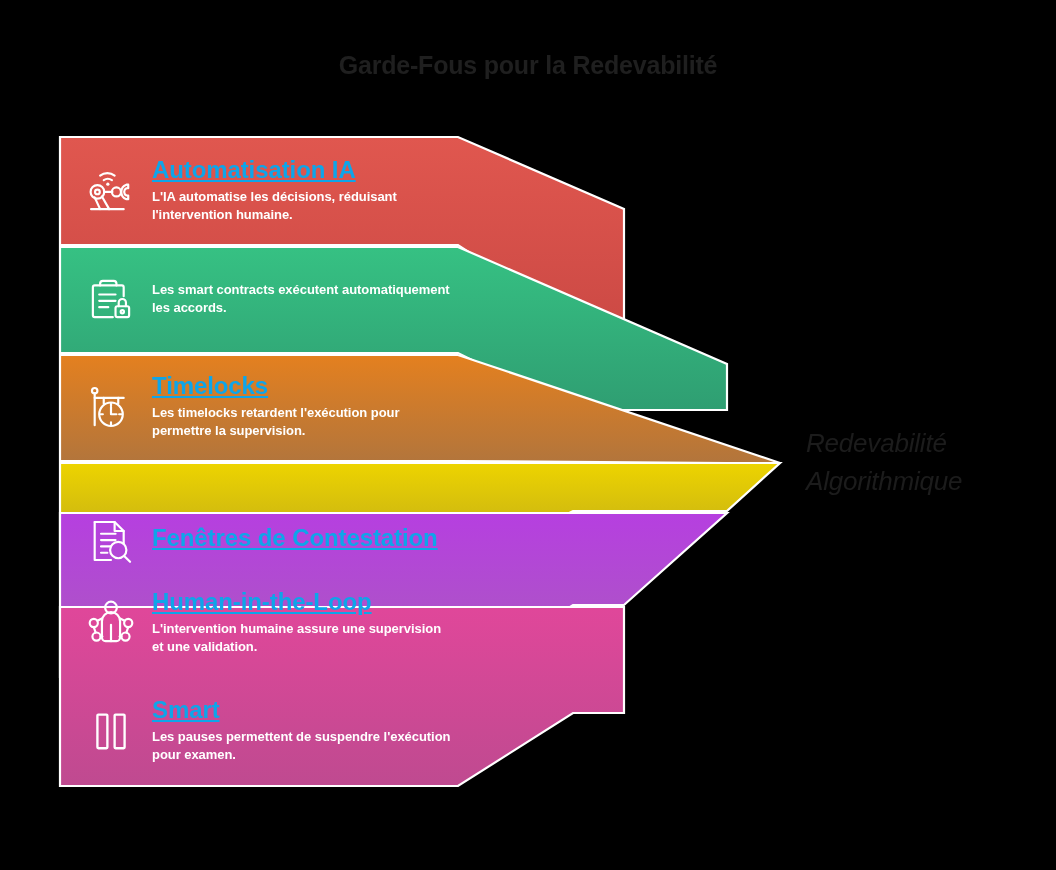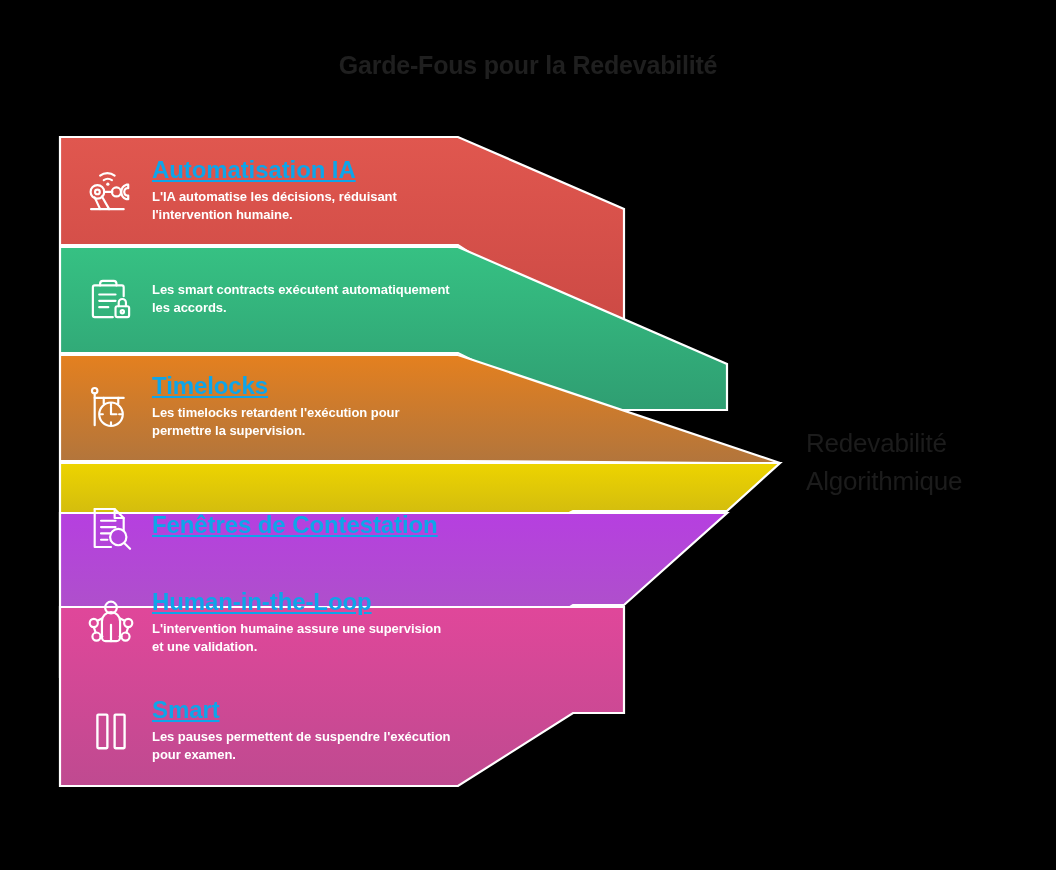--- a/index.html
+++ b/index.html
@@ -111,21 +111,21 @@
     position: absolute;
     left: 806px;
     top: 424px;
     width: 240px;
     color: #1c1c1c;
     font-size: 26px;
     font-weight: 400;
     line-height: 38px;
     letter-spacing: -0.2px;
   }
-  #outcome-label .line { display: block; white-space: nowrap; }
+  #outcome-label .line { display: block; white-space: nowrap; font-style: italic; }
 </style>
 </head>
 <body>
 
 <div id="infographic">
 
   <div id="chart-title">Garde-Fous pour la Redevabilité</div>
 
   <svg id="funnel-svg" viewBox="0 0 1056 870">
     <defs>
@@ -219,21 +219,21 @@
           <path d="M32 32 v8 h6"></path>
           <path d="M32 28.5 v2.5 M32 49 v2.5 M20.5 40 h2.5 M41 40 h2.5"></path>
         </svg>
       </div>
       <div class="band-text">
         <div class="band-title">Timelocks</div>
         <div class="band-desc">Les timelocks retardent l'exécution pour permettre la supervision.</div>
       </div>
     </div>
 
-    <div class="band-row" style="top:474px;">
+    <div class="band-row" style="top:487px;">
       <div class="band-icon">
         <svg viewBox="0 0 64 64" fill="none" stroke="#ffffff" stroke-width="2.4" stroke-linecap="round" stroke-linejoin="round">
           <path d="M14 11 h22 l10 10 v14"></path>
           <path d="M14 11 v42 h18"></path>
           <path d="M36 11 v10 h10"></path>
           <path d="M21 24 h16 M21 31 h16 M21 38 h11 M21 45 h7"></path>
           <circle cx="40" cy="42" r="9"></circle>
           <path d="M46.5 48.5 L53 55"></path>
         </svg>
       </div>

